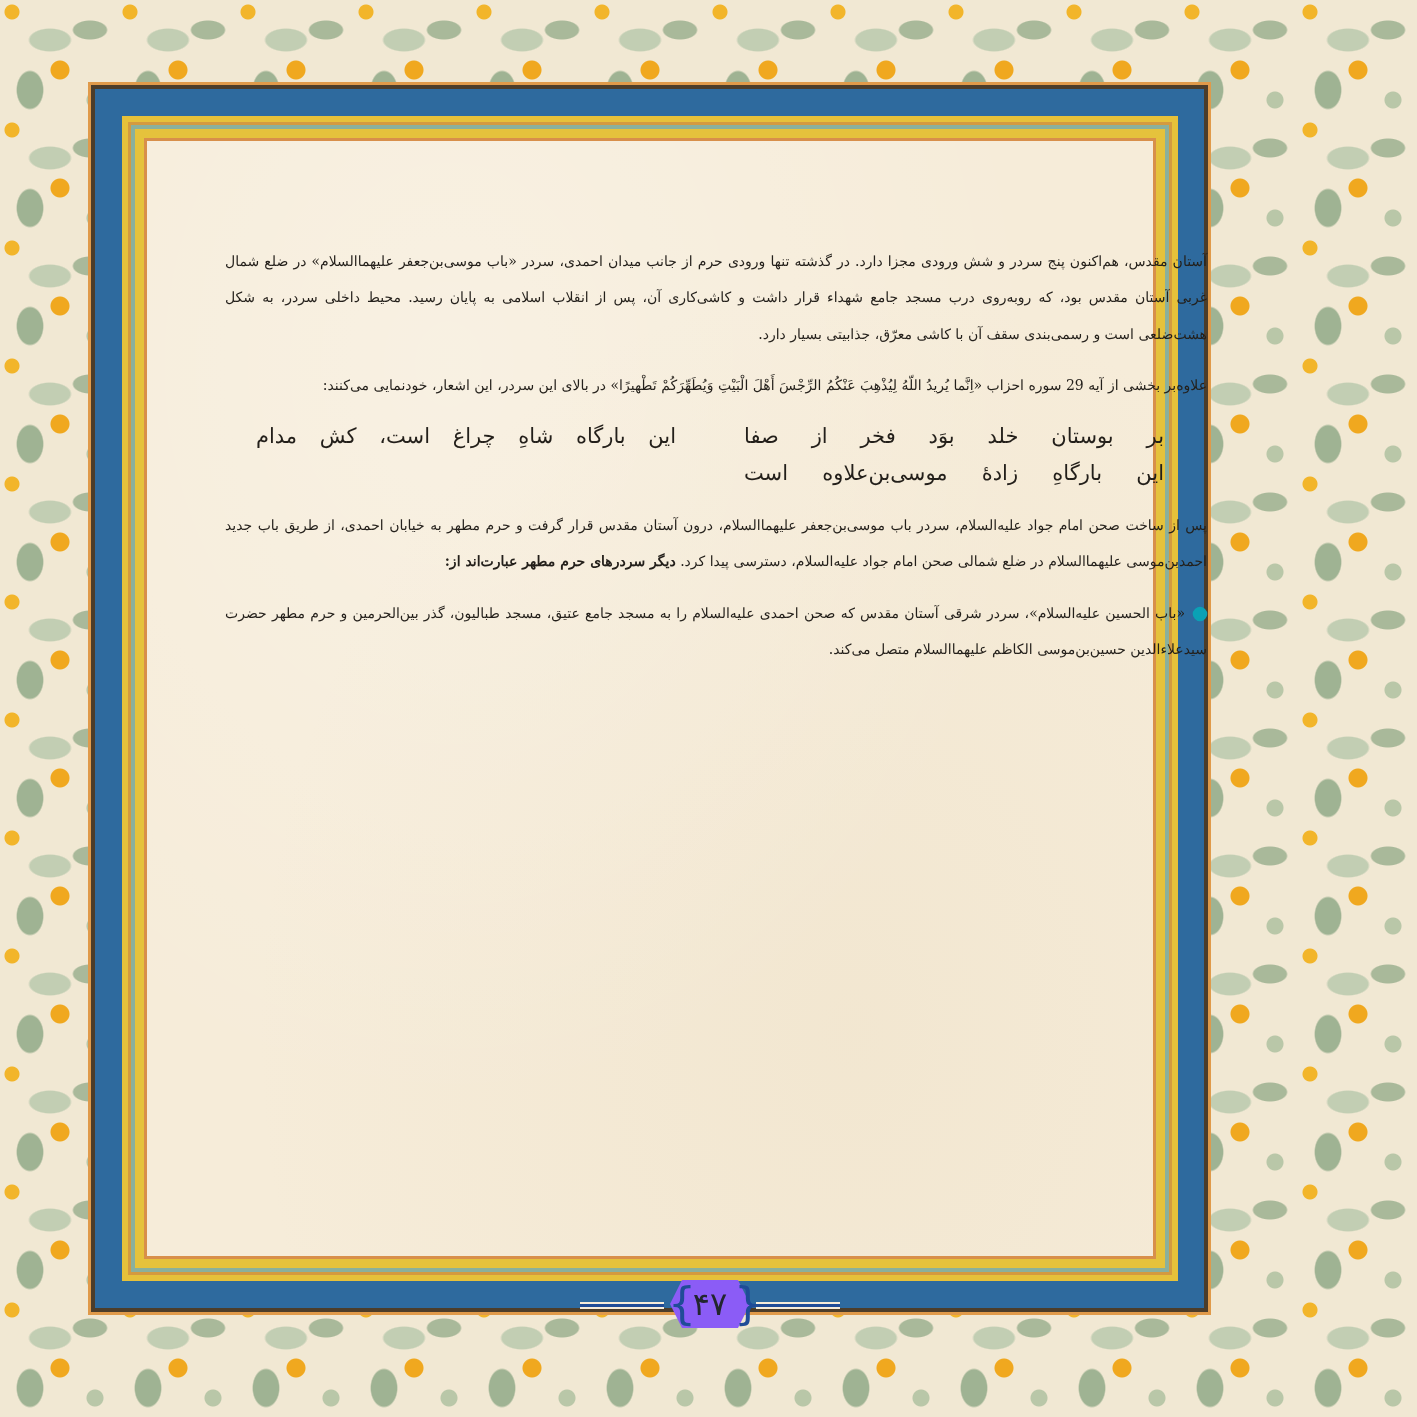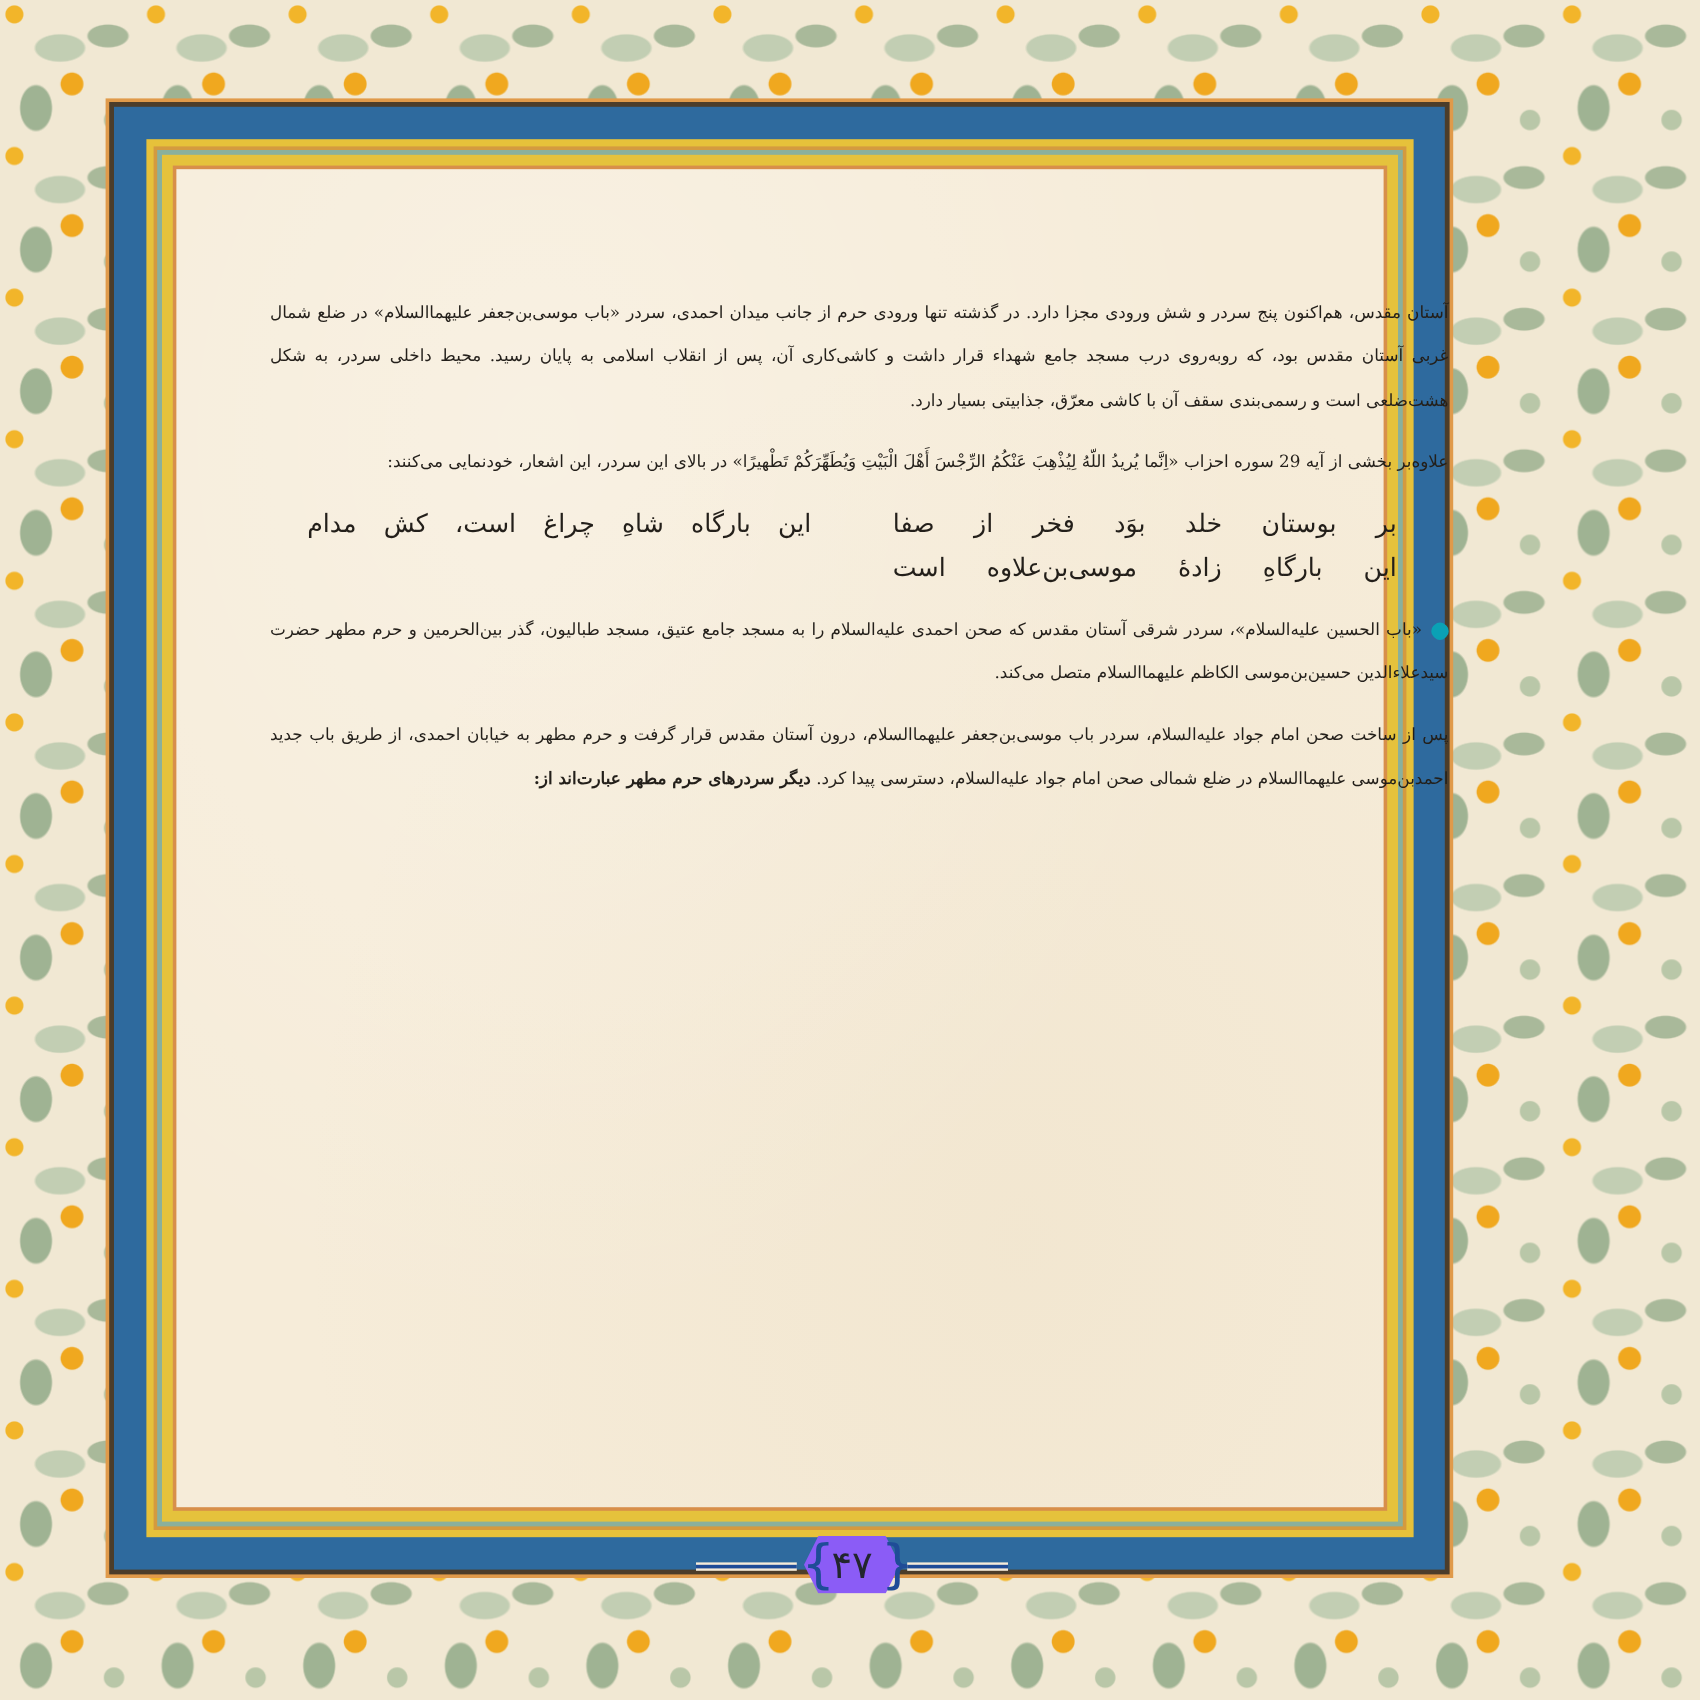--- a/index.html
+++ b/index.html
@@ -115,27 +115,27 @@
   <div class="poem">
     <div class="poem-row">
       <span class="hemistich">بر بوستان خلد بوَد فخر از صفا</span>
       <span class="hemistich">این بارگاه شاهِ چراغ است، کش مدام</span>
     </div>
     <div class="poem-row">
       <span class="hemistich">این بارگاهِ زادهٔ موسی‌بن‌علاوه است</span>
     </div>
   </div>
 
-  <p class="para bullet-item">
-    <span class="bullet-icon"></span><span>«باب الحسین علیه‌السلام»، سردر شرقی آستان مقدس که صحن احمدی علیه‌السلام را به مسجد جامع عتیق، مسجد طبالیون، گذر بین‌الحرمین و حرم مطهر حضرت سیدعلاءالدین حسین‌بن‌موسی الکاظم علیهماالسلام متصل می‌کند.</span>
-  </p>
-
   <p class="para">
     <span>پس از ساخت صحن امام جواد علیه‌السلام، سردر باب موسی‌بن‌جعفر علیهماالسلام، درون آستان مقدس قرار گرفت و حرم مطهر به خیابان احمدی، از طریق باب جدید احمدبن‌موسی علیهماالسلام در ضلع شمالی صحن امام جواد علیه‌السلام، دسترسی پیدا کرد.</span>
     <b>دیگر سردرهای حرم مطهر عبارت‌اند از:</b>
+  </p>
+
+  <p class="para bullet-item">
+    <span class="bullet-icon"></span><span>«باب الحسین علیه‌السلام»، سردر شرقی آستان مقدس که صحن احمدی علیه‌السلام را به مسجد جامع عتیق، مسجد طبالیون، گذر بین‌الحرمین و حرم مطهر حضرت سیدعلاءالدین حسین‌بن‌موسی الکاظم علیهماالسلام متصل می‌کند.</span>
   </p>
 </div>
 
 <div class="pagebar">
   <div class="line l">
       <span></span>
     </div>
   <div class="page-badge">۴۷</div>
   <div class="brace left">{</div>
   <div class="brace right">}</div>

